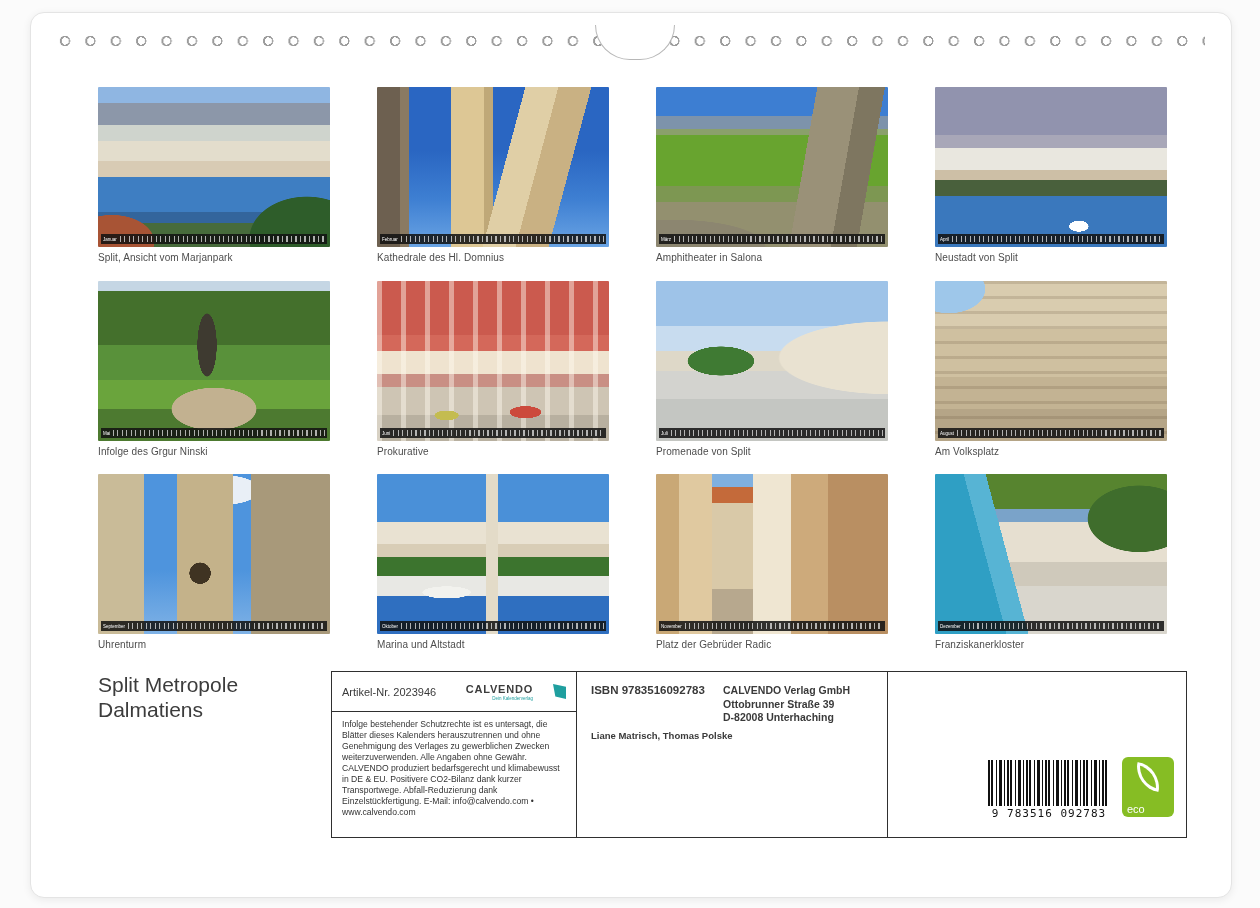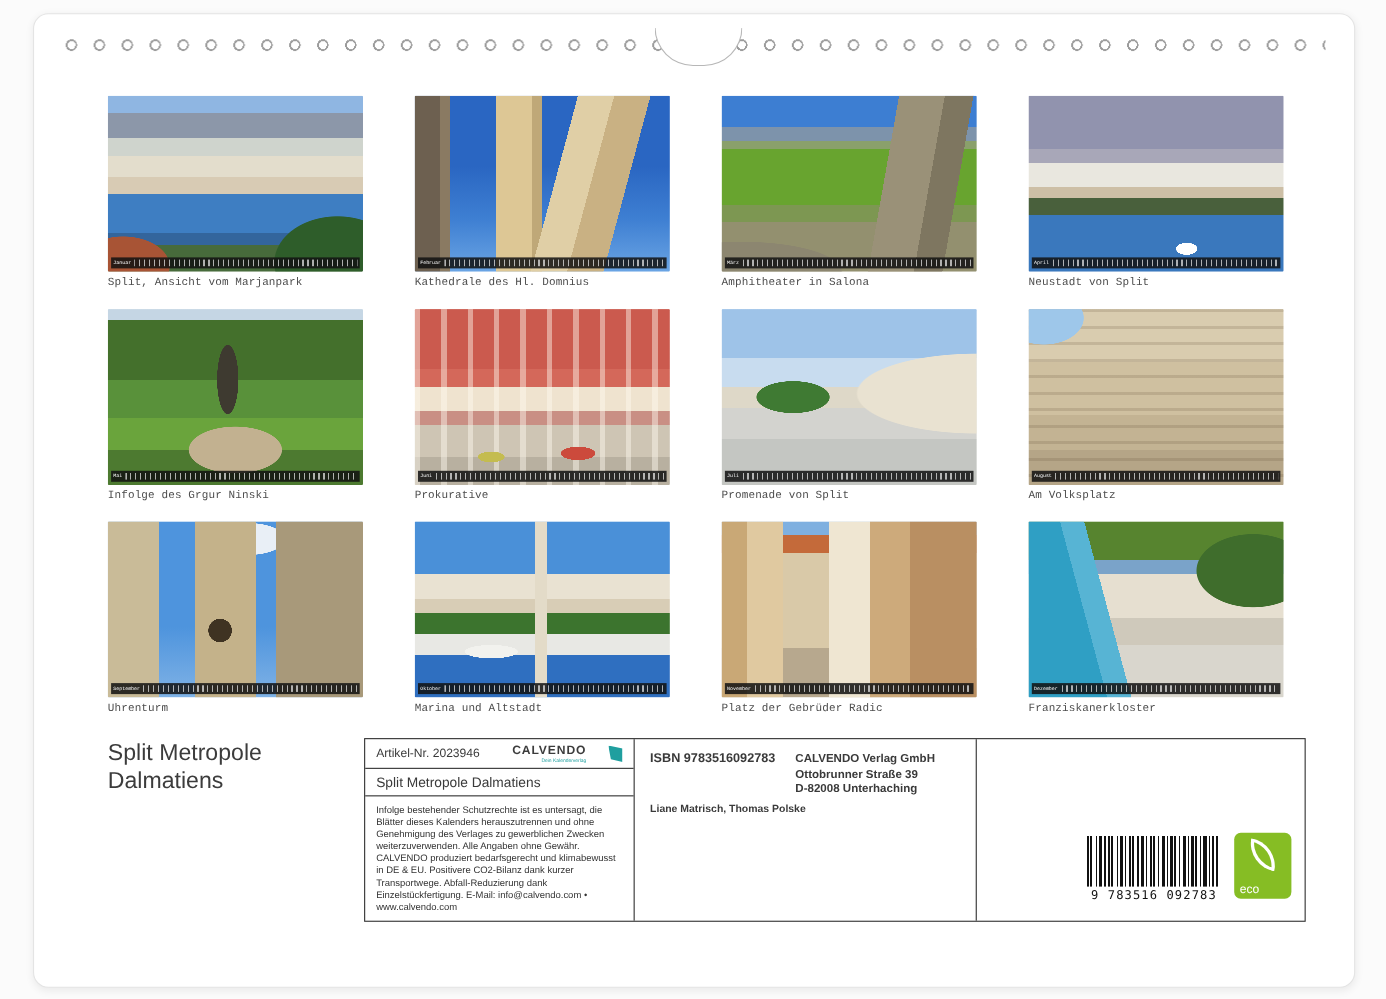--- a/index.html
+++ b/index.html
@@ -18,21 +18,21 @@
     position:absolute;left:26px;right:26px;top:20px;height:17px;
     background-image:radial-gradient(circle at 8px 8px,#fff 0 3.6px,#9b9b9b 3.6px 5.1px,transparent 5.3px);
     background-size:25.4px 17px;background-repeat:repeat-x;
   }
   .notch{
     position:absolute;left:564px;top:12px;width:78px;height:34px;
     background:#fff;border:1.5px solid #b7b7b7;border-top:none;
     border-radius:0 0 42px 42px;
   }
   
-  .thumb{position:absolute;width:216px;font-family:Liberation Mono, monospace;}
+  .thumb{position:absolute;width:216px;}
   .c0{left:67px}.c1{left:346px}.c2{left:625px}.c3{left:904px}
   .r0{top:74px}.r1{top:268px}.r2{top:461px}
   .photo{position:relative;width:232px;height:160px;border-radius:1px;overflow:hidden;}
   .caption{margin-top:5px;font-size:10px;color:#4d4d4d;letter-spacing:.1px;}
   .strip{
     position:absolute;left:3px;right:3px;bottom:3px;height:10px;
     background:rgba(18,18,18,.86);display:flex;align-items:center;padding:0 2px;
   }
   .strip-month{font-size:4.5px;color:#fff;white-space:nowrap;}
   .strip-cells{
@@ -258,23 +258,20 @@
       <div class="row-artikel">
         <span class="artikel">Artikel-Nr. 2023946</span>
         <span class="calvendo">
           <span class="calvendo-txt">
             <span class="calvendo-name">CALVENDO</span>
             <span class="calvendo-tag">Dein Kalenderverlag</span>
           </span>
           <span class="calvendo-icon"></span>
         </span>
       </div>
-      <div class="row-title">
-        <span class="box-title">Split Metropole Dalmatiens</span>
-      </div>
       <div class="row-legal">
         <div class="legal">Infolge bestehender Schutzrechte ist es untersagt, die Blätter dieses Kalenders herauszutrennen und ohne Genehmigung des Verlages zu gewerblichen Zwecken weiterzuverwenden. Alle Angaben ohne Gewähr. CALVENDO produziert bedarfsgerecht und klimabewusst in DE &amp; EU. Positivere CO2-Bilanz dank kurzer Transportwege. Abfall-Reduzierung dank Einzelstückfertigung. E-Mail: info@calvendo.com • www.calvendo.com</div>
       </div>
     </div>
 
     <div class="col-mid">
       <div class="isbn-row">
         <span class="isbn">ISBN 9783516092783</span>
         <span class="publisher">
           <div>CALVENDO Verlag GmbH</div>

